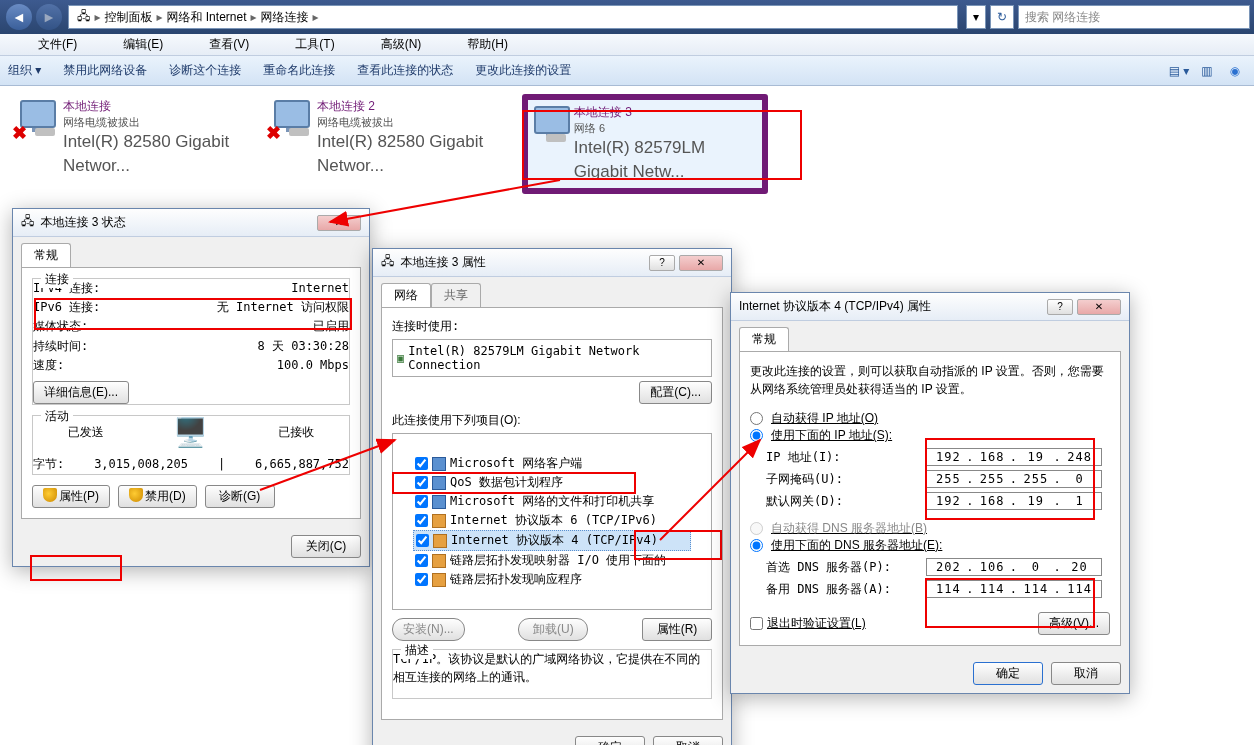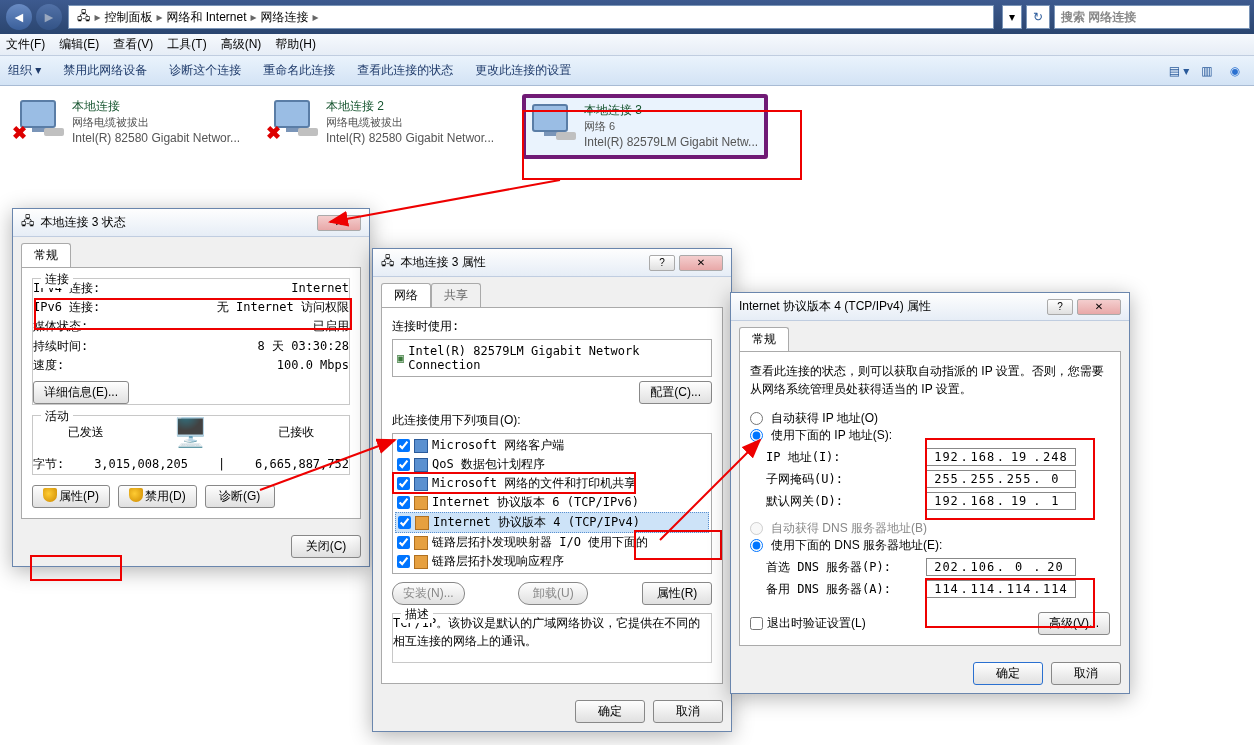--- a/index.html
+++ b/index.html
@@ -5,46 +5,46 @@
 * { box-sizing: border-box; margin: 0; padding: 0; }
 body { font-family: "Microsoft YaHei", Tahoma, sans-serif; font-size: 12px; background: #fff; width: 1254px; height: 745px; position: relative; overflow: hidden; }
 
 
 .nav-bar { background: linear-gradient(#3d5a8f,#2a456f); height: 34px; display: flex; align-items: center; padding: 0 4px; color: #fff; }
 .nav-arrow { width: 26px; height: 26px; border-radius: 50%; background: linear-gradient(#6a8cc4,#3a5f9a); display: inline-flex; align-items: center; justify-content: center; margin: 0 2px; color: #fff; font-size: 14px; }
 .breadcrumb { flex: 1; background: #fff; color: #000; height: 24px; display: flex; align-items: center; padding: 0 6px; margin: 0 4px; border: 1px solid #7a95b8; }
 .breadcrumb span { margin: 0 2px; }
 .bc-sep { color: #666; }
 .refresh-btn { width: 24px; height: 24px; background: #fff; border: 1px solid #7a95b8; display: flex; align-items: center; justify-content: center; margin-right: 4px; color: #2a5a9a; }
-.search-box { width: 196px; height: 24px; background: #fff; border: 1px solid #7a95b8; color: #888; padding: 0 6px; display: flex; align-items: center; font-weight: bold; }
+.search-box { width: 232px; height: 24px; background: #fff; border: 1px solid #7a95b8; color: #888; padding: 0 6px; display: flex; align-items: center; }
 
 
 .menu-bar { background: linear-gradient(#f6f9fd,#e6edf6); height: 22px; display: flex; align-items: center; padding: 0 6px; border-bottom: 1px solid #c0cde0; }
-.menu-bar span { margin-right: 14px; }
+.menu-bar span { margin-right: 14px; margin-left: 32px; }
 
 
 .toolbar { background: linear-gradient(#eaf3fc,#d3e3f5); height: 30px; display: flex; align-items: center; padding: 0 8px; color: #1e3a6a; border-bottom: 1px solid #a8bbd4; }
 .toolbar .tool-item { margin-right: 22px; }
 .toolbar-right { margin-left: auto; display: flex; gap: 6px; }
 .toolbar-icon { width: 22px; height: 18px; display: inline-flex; align-items: center; justify-content: center; color: #2a5a9a; }
 
 
 .content { position: relative; padding: 8px 14px; }
 .conn-row { display: flex; gap: 8px; }
 .conn-item { display: flex; align-items: flex-start; width: 246px; padding: 4px; }
-.conn-item.selected { border: 4px solid #701a75; background: #eaf3fd; border-radius: 3px; }
+.conn-item.selected { border: 6px solid #701a75; background: #eaf3fd; border-radius: 3px; }
 .conn-icon { width: 48px; height: 44px; margin-right: 6px; position: relative; }
 .monitor { width: 36px; height: 28px; background: #9abde4; border: 2px solid #5a7da6; border-radius: 3px; position: absolute; top: 2px; left: 2px; }
 .monitor::after { content: ""; position: absolute; bottom: -6px; left: 10px; width: 14px; height: 4px; background: #7a95b8; }
 .cable { width: 20px; height: 8px; background: #c0c0c0; position: absolute; bottom: 6px; right: 2px; border-radius: 2px; }
 .red-x { position: absolute; left: -6px; bottom: -2px; color: #d00; font-weight: bold; font-size: 18px; }
 .conn-text { line-height: 1.4; }
-.conn-name { color: #14532d; }
+.conn-name { color: #701a75; }
 .conn-status { color: #555; font-size: 11px; }
-.conn-adapter { color: #555; font-size: 12px; }
+.conn-adapter { color: #555; font-size: 17px; }
 
 
 .dialog { position: absolute; background: #f0f0f0; border: 1px solid #6a86ad; box-shadow: 0 4px 20px rgba(0,0,0,0.3); }
 .dlg-title { background: linear-gradient(#fefefe,#e6edf6); height: 28px; display: flex; align-items: center; padding: 0 8px; border-bottom: 1px solid #c0cde0; }
 .dlg-title-text { flex: 1; }
 .dlg-btns { display: flex; gap: 4px; }
 .dlg-btn { width: 26px; height: 16px; border: 1px solid #aaa; background: linear-gradient(#fff,#e0e0e0); display: flex; align-items: center; justify-content: center; font-size: 10px; border-radius: 2px; }
 .dlg-btn.close { width: 44px; background: linear-gradient(#f4cece,#e8a8a8); }
 
 
@@ -59,43 +59,43 @@
 .kv-row { display: flex; justify-content: space-between; font-family: "SimSun", monospace; line-height: 1.6; }
 
 
 .btn { display: inline-block; padding: 2px 10px; border: 1px solid #888; background: linear-gradient(#fefefe,#e0e0e0); border-radius: 3px; font-size: 12px; min-width: 70px; text-align: center; }
 .btn:disabled, .btn.disabled { color: #888; border-radius: 11px; }
 
 
 .shield { display: inline-block; width: 14px; height: 14px; background: radial-gradient(circle at 40% 40%, #ffcc33, #cc8800); border-radius: 2px 2px 50% 50%; margin-right: 2px; vertical-align: -2px; }
 
 
-.item-list { border: 1px solid #aaa; background: #fff; padding: 2px; font-family: "SimSun", monospace; }
+.item-list { border: 1px solid #aaa; background: #fff; padding: 20px; font-family: "SimSun", monospace; }
 .item-list .li { display: flex; align-items: center; padding: 1px 2px; gap: 4px; }
 .item-list .li input { margin: 0; }
 .li.selected { background: #cde3f8; border: 1px dotted #5a90d0; }
 .li-icon { width: 14px; height: 14px; display: inline-block; background: #5a90d0; border: 1px solid #2a5a9a; }
 .li-icon.orange { background: #e6a040; border-color: #b07020; }
 
 
 .radio { margin-right: 4px; }
 .ip-row { display: flex; align-items: center; margin: 4px 0; }
 .ip-label { width: 160px; font-family: "SimSun", monospace; }
-.ip-field { border: 1px solid #888; background: #fff; padding: 1px 6px; font-family: monospace; letter-spacing: 1px; width: 150px; text-align: center; display: flex; justify-content: space-around; }
+.ip-field { border: 1px solid #888; background: #fff; padding: 1px 6px; font-family: monospace; letter-spacing: 1px; width: 176px; text-align: center; display: flex; justify-content: space-around; }
 .ip-field span { display: inline-block; min-width: 26px; text-align: center; }
 
 
 .red-box { position: absolute; border: 2px solid #e00; pointer-events: none; }
 
 
 .arrow-svg { position: absolute; pointer-events: none; }
 
 .bottom-btns { display: flex; justify-content: flex-end; gap: 8px; padding: 8px; }
 
-.checkbox-row { display: flex; gap: 4px; }
+.checkbox-row { display: flex; gap: 4px; text-decoration: underline; }
 </style>
 </head>
 <body>
 
 <div class="nav-bar">
   <div class="nav-arrow">◄</div>
   <div class="nav-arrow" style="opacity:.5">►</div>
   <div class="breadcrumb">
     <span>🖧</span>
     <span class="bc-sep">▸</span>
@@ -324,21 +324,21 @@
     <span class="dlg-title-text">Internet 协议版本 4 (TCP/IPv4) 属性</span>
     <div class="dlg-btns">
       <div class="dlg-btn">?</div>
       <div class="dlg-btn close">✕</div>
     </div>
   </div>
   <div class="tab-row">
       <div class="tab">常规</div>
     </div>
   <div class="tab-body">
-    <div style="line-height:1.5;margin-bottom:12px">查看此连接的状态，则可以获取自动指派的 IP 设置。否则，您需要从网络系统管理员处获得适当的 IP 设置。</div>
+    <div style="line-height:1.5;margin-bottom:12px">更改此连接的设置，则可以获取自动指派的 IP 设置。否则，您需要从网络系统管理员处获得适当的 IP 设置。</div>
     <div class="checkbox-row">
         <input type="radio" class="radio" style="">
         <span>自动获得 IP 地址(O)</span>
       </div>
     <div class="checkbox-row">
         <input type="radio" class="radio" checked="" style="">
         <span>使用下面的 IP 地址(S):</span>
       </div>
     <div style="padding-left:16px">
       <div class="ip-row">

